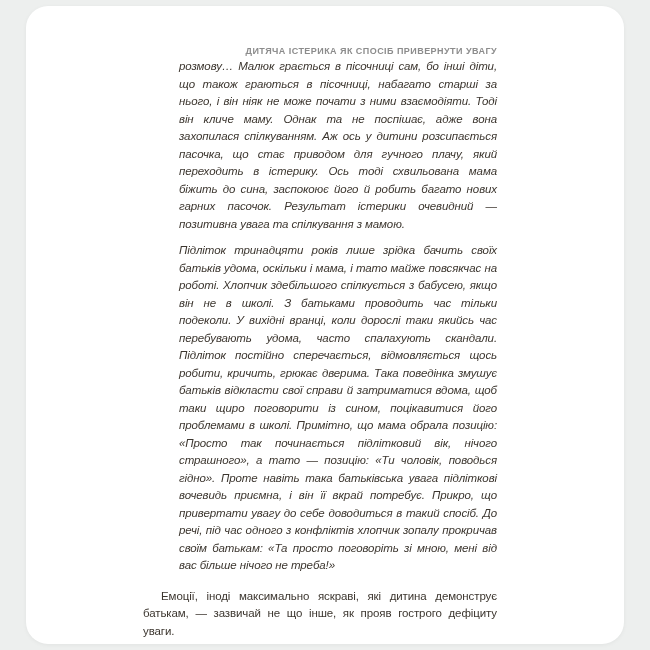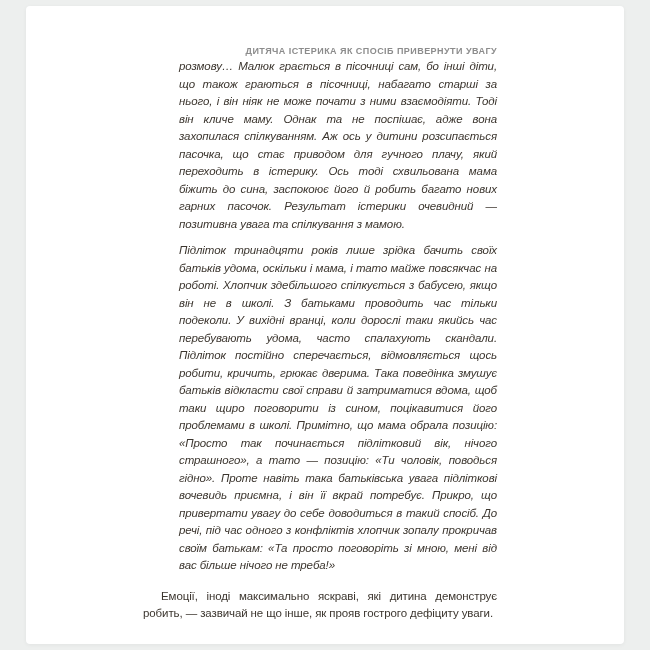--- a/index.html
+++ b/index.html
@@ -16,21 +16,21 @@
     width: 650px;
     height: 650px;
   }
   .page {
     position: absolute;
     left: 26px;
     top: 6px;
     width: 598px;
     height: 638px;
     background: var(--page-bg, #ffffff);
-    border-radius: 4px;
+    border-radius: 22px;
     box-shadow: 0 1px 4px rgba(0,0,0,0.05);
     overflow: hidden;
   }
   .running-head {
     position: absolute;
     top: 40px;
     left: 0;
     width: 471px;
     text-align: right;
     font-size: 9px;
@@ -62,16 +62,16 @@
 </style>
 </head>
 <body>
 
 <div class="canvas">
   <div class="page">
     <div class="running-head">ДИТЯЧА ІСТЕРИКА ЯК СПОСІБ ПРИВЕРНУТИ УВАГУ</div>
     <div class="content">
       <p class="quote">розмову… Малюк грається в пісочниці сам, бо інші діти, що також граються в пісочниці, набагато старші за нього, і він ніяк не може почати з ними взаємодіяти. Тоді він кличе маму. Однак та не поспішає, адже вона захопилася спілкуванням. Аж ось у дитини розсипається пасочка, що стає приводом для гучного плачу, який переходить в істерику. Ось тоді схвильована мама біжить до сина, заспокоює його й робить багато нових гарних пасочок. Результат істерики очевидний — позитивна увага та спілкування з мамою.</p>
       <p class="quote">Підліток тринадцяти років лише зрідка бачить своїх батьків удома, оскільки і мама, і тато майже повсякчас на роботі. Хлопчик здебільшого спілкується з бабусею, якщо він не в школі. З батьками проводить час тільки подеколи. У вихідні вранці, коли дорослі таки якийсь час перебувають удома, часто спалахують скандали. Підліток постійно сперечається, відмовляється щось робити, кричить, грюкає дверима. Така поведінка змушує батьків відкласти свої справи й затриматися вдома, щоб таки щиро поговорити із сином, поцікавитися його проблемами в школі. Примітно, що мама обрала позицію: «Просто так починається підлітковий вік, нічого страшного», а тато — позицію: «Ти чоловік, поводься гідно». Проте навіть така батьківська увага підліткові вочевидь приємна, і він її вкрай потребує. Прикро, що привертати увагу до себе доводиться в такий спосіб. До речі, під час одного з конфліктів хлопчик зопалу прокричав своїм батькам: «Та просто поговоріть зі мною, мені від вас більше нічого не треба!»</p>
-      <p class="body-para">Емоції, іноді максимально яскраві, які дитина демонструє робить, — зазвичай не що інше, як прояв гострого дефіциту уваги.</p>
+      <p class="body-para">Емоції, іноді максимально яскраві, які дитина демонструє батькам, — зазвичай не що інше, як прояв гострого дефіциту уваги.</p>
     </div>
   </div>
 </div>
 
 </body></html>

